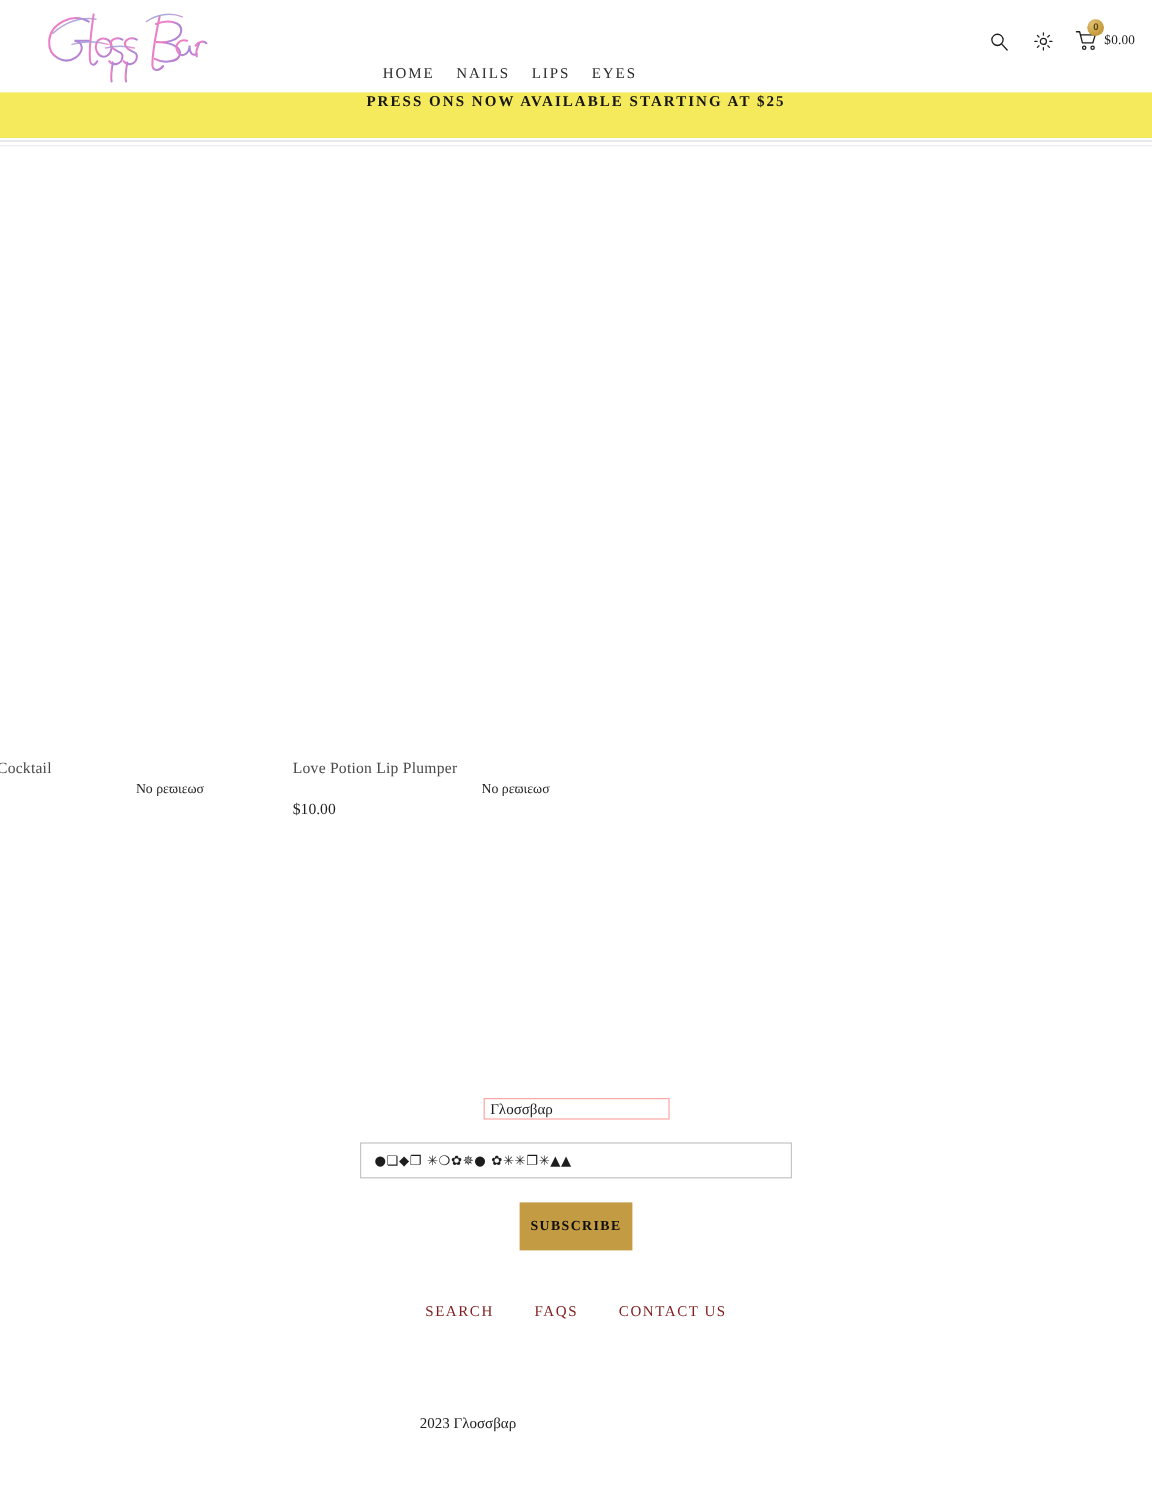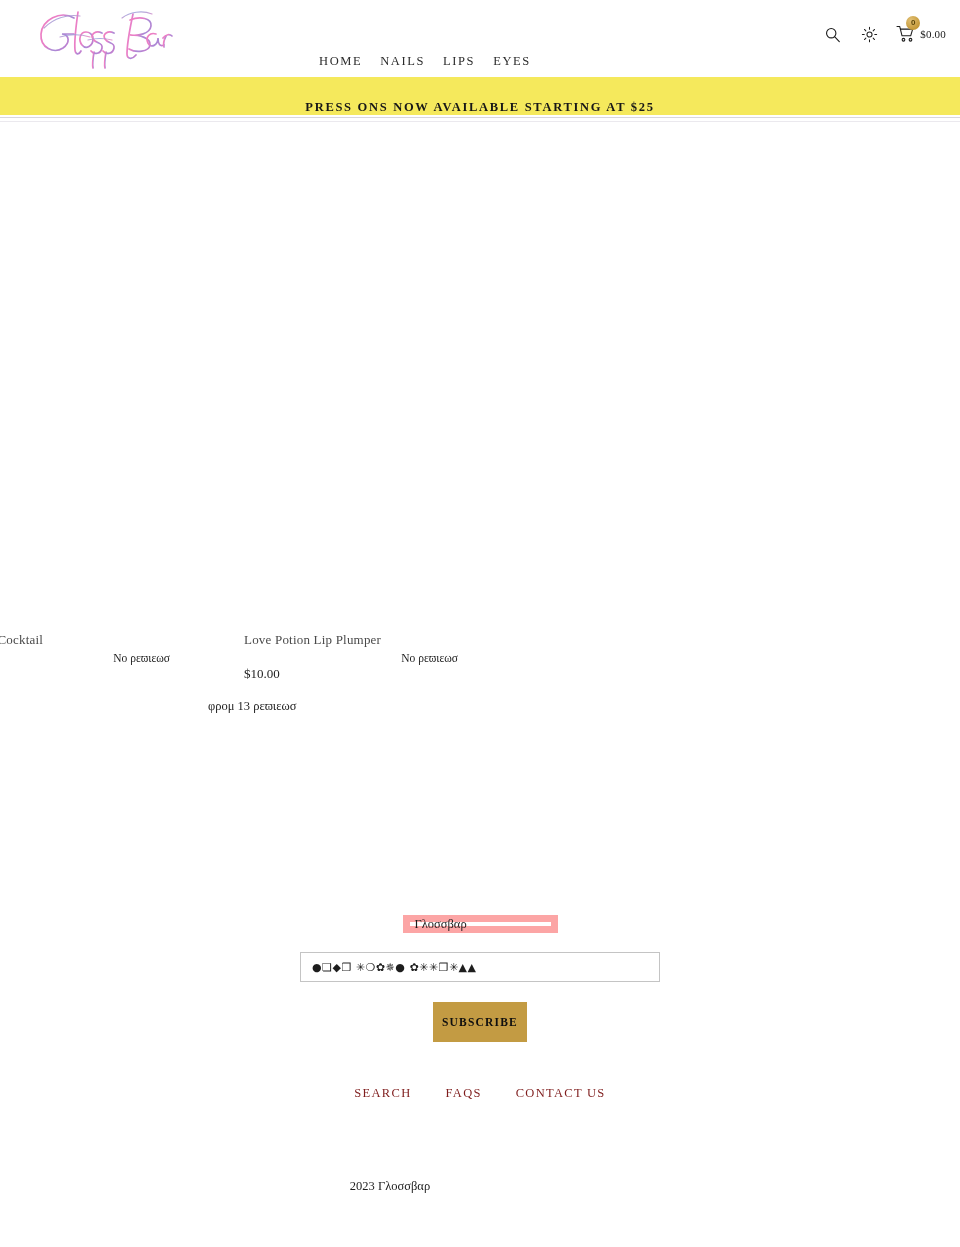--- a/index.html
+++ b/index.html
@@ -105,21 +105,21 @@
   }
 
   
   .announce {
     position: absolute;
     left: 0; top: 77px;
     width: 960px;
     height: 38px;
     background: #f5e95c;
     display: flex;
-    align-items: flex-end;
+    align-items: flex-start;
     justify-content: center;
   }
   .announce span {
     font-family: "Liberation Serif", serif;
     font-size: 12.5px;
     font-weight: bold;
     letter-spacing: 1.7px;
     color: #171717;
     text-transform: uppercase;
   }
@@ -198,24 +198,24 @@
   
   .newsletter {
     position: absolute;
     left: 0; top: 915px;
     width: 960px;
   }
   .news-heading-box {
     width: 155px;
     height: 18px;
     margin: 0 auto;
-    border: 7px solid #fca5a5;
-    background: #ffffff;
-    display: flex;
-    align-items: center;
+    border: 1px solid #fca5a5;
+    background: #ffffff;
+    display: flex;
+    align-items: flex-end;
     padding: 2px 5px;
     box-sizing: border-box;
   }
   .news-heading-box span {
     font-family: "Liberation Serif", serif;
     font-size: 12.5px;
     color: #1d1d1d;
     line-height: 1;
   }
   .news-sub {
@@ -380,21 +380,20 @@
 
   <div class="product product-2">
     <div class="product-title">Love Potion Lip Plumper</div>
     <div class="product-reviews">No ρεϖιεωσ</div>
     <div class="product-price">$10.00</div>
   </div>
 
 </div>
 
 <div class="reviews-block">
-  <div class="reviews-sub">φρομ 13 ρεϖιεωσ</div>
 </div>
 
 <div class="newsletter">
   <div class="news-heading-box">
     <span>Γλοσσβαρ</span>
   </div>
   <div class="news-input">
     <span>●❏◆❐ ✳❍✿✵● ✿✳✳❐✳▲▲</span>
   </div>
   <button class="subscribe-btn">SUBSCRIBE</button>

